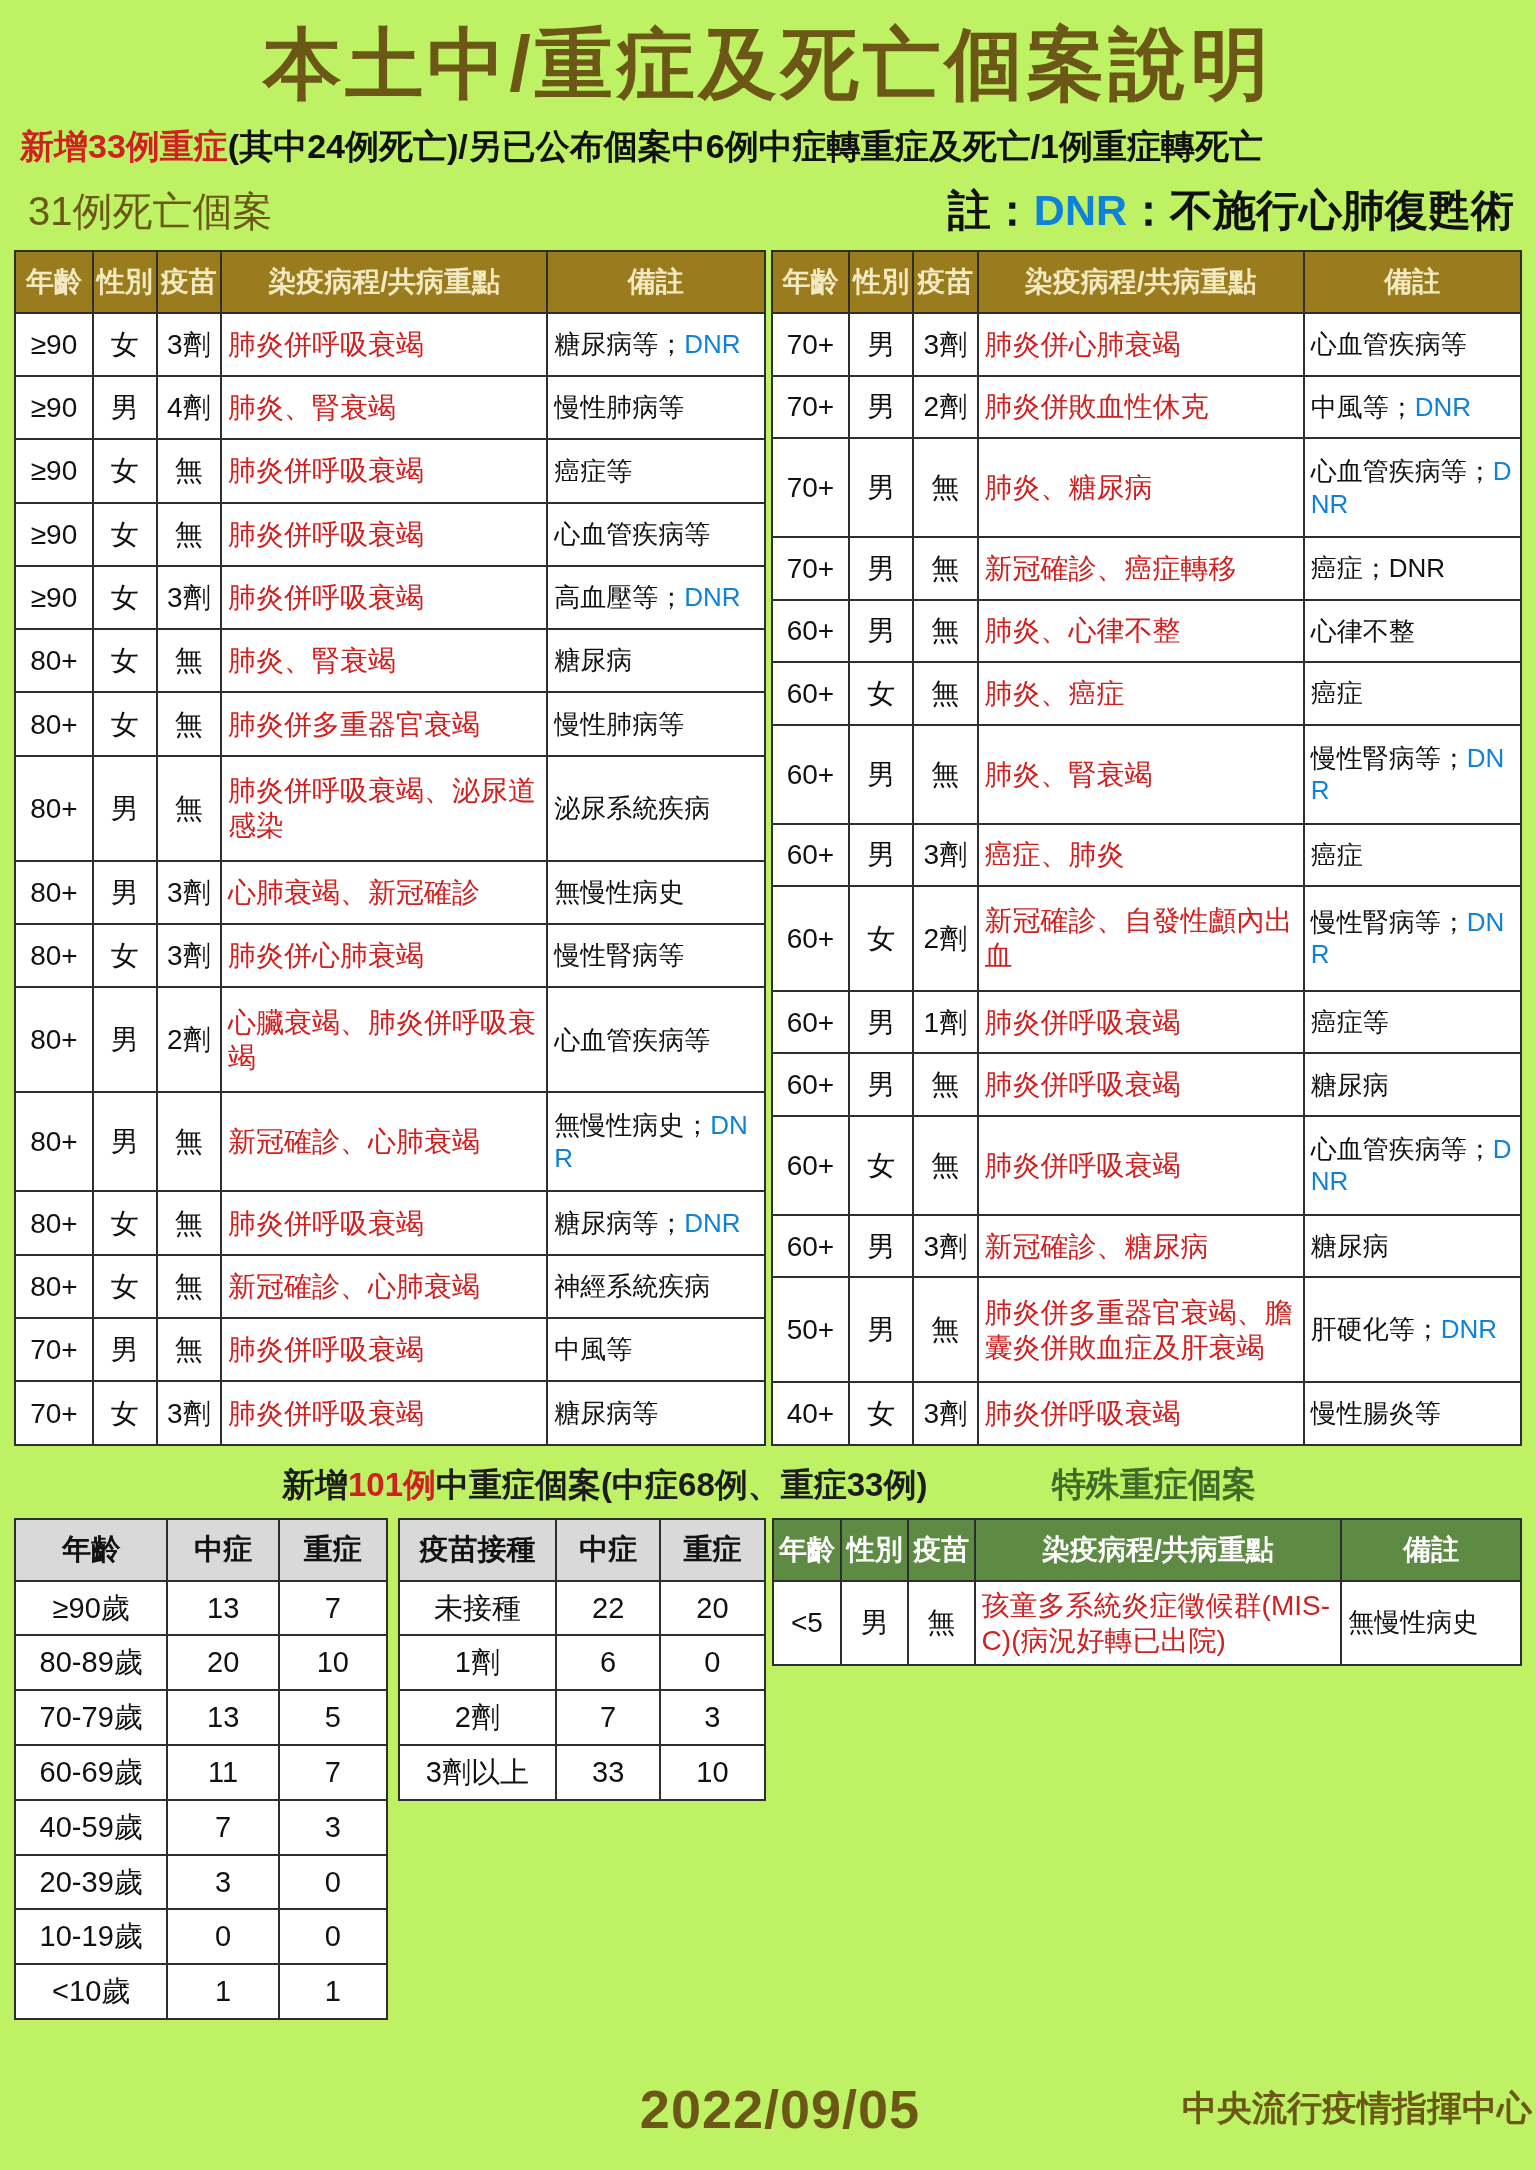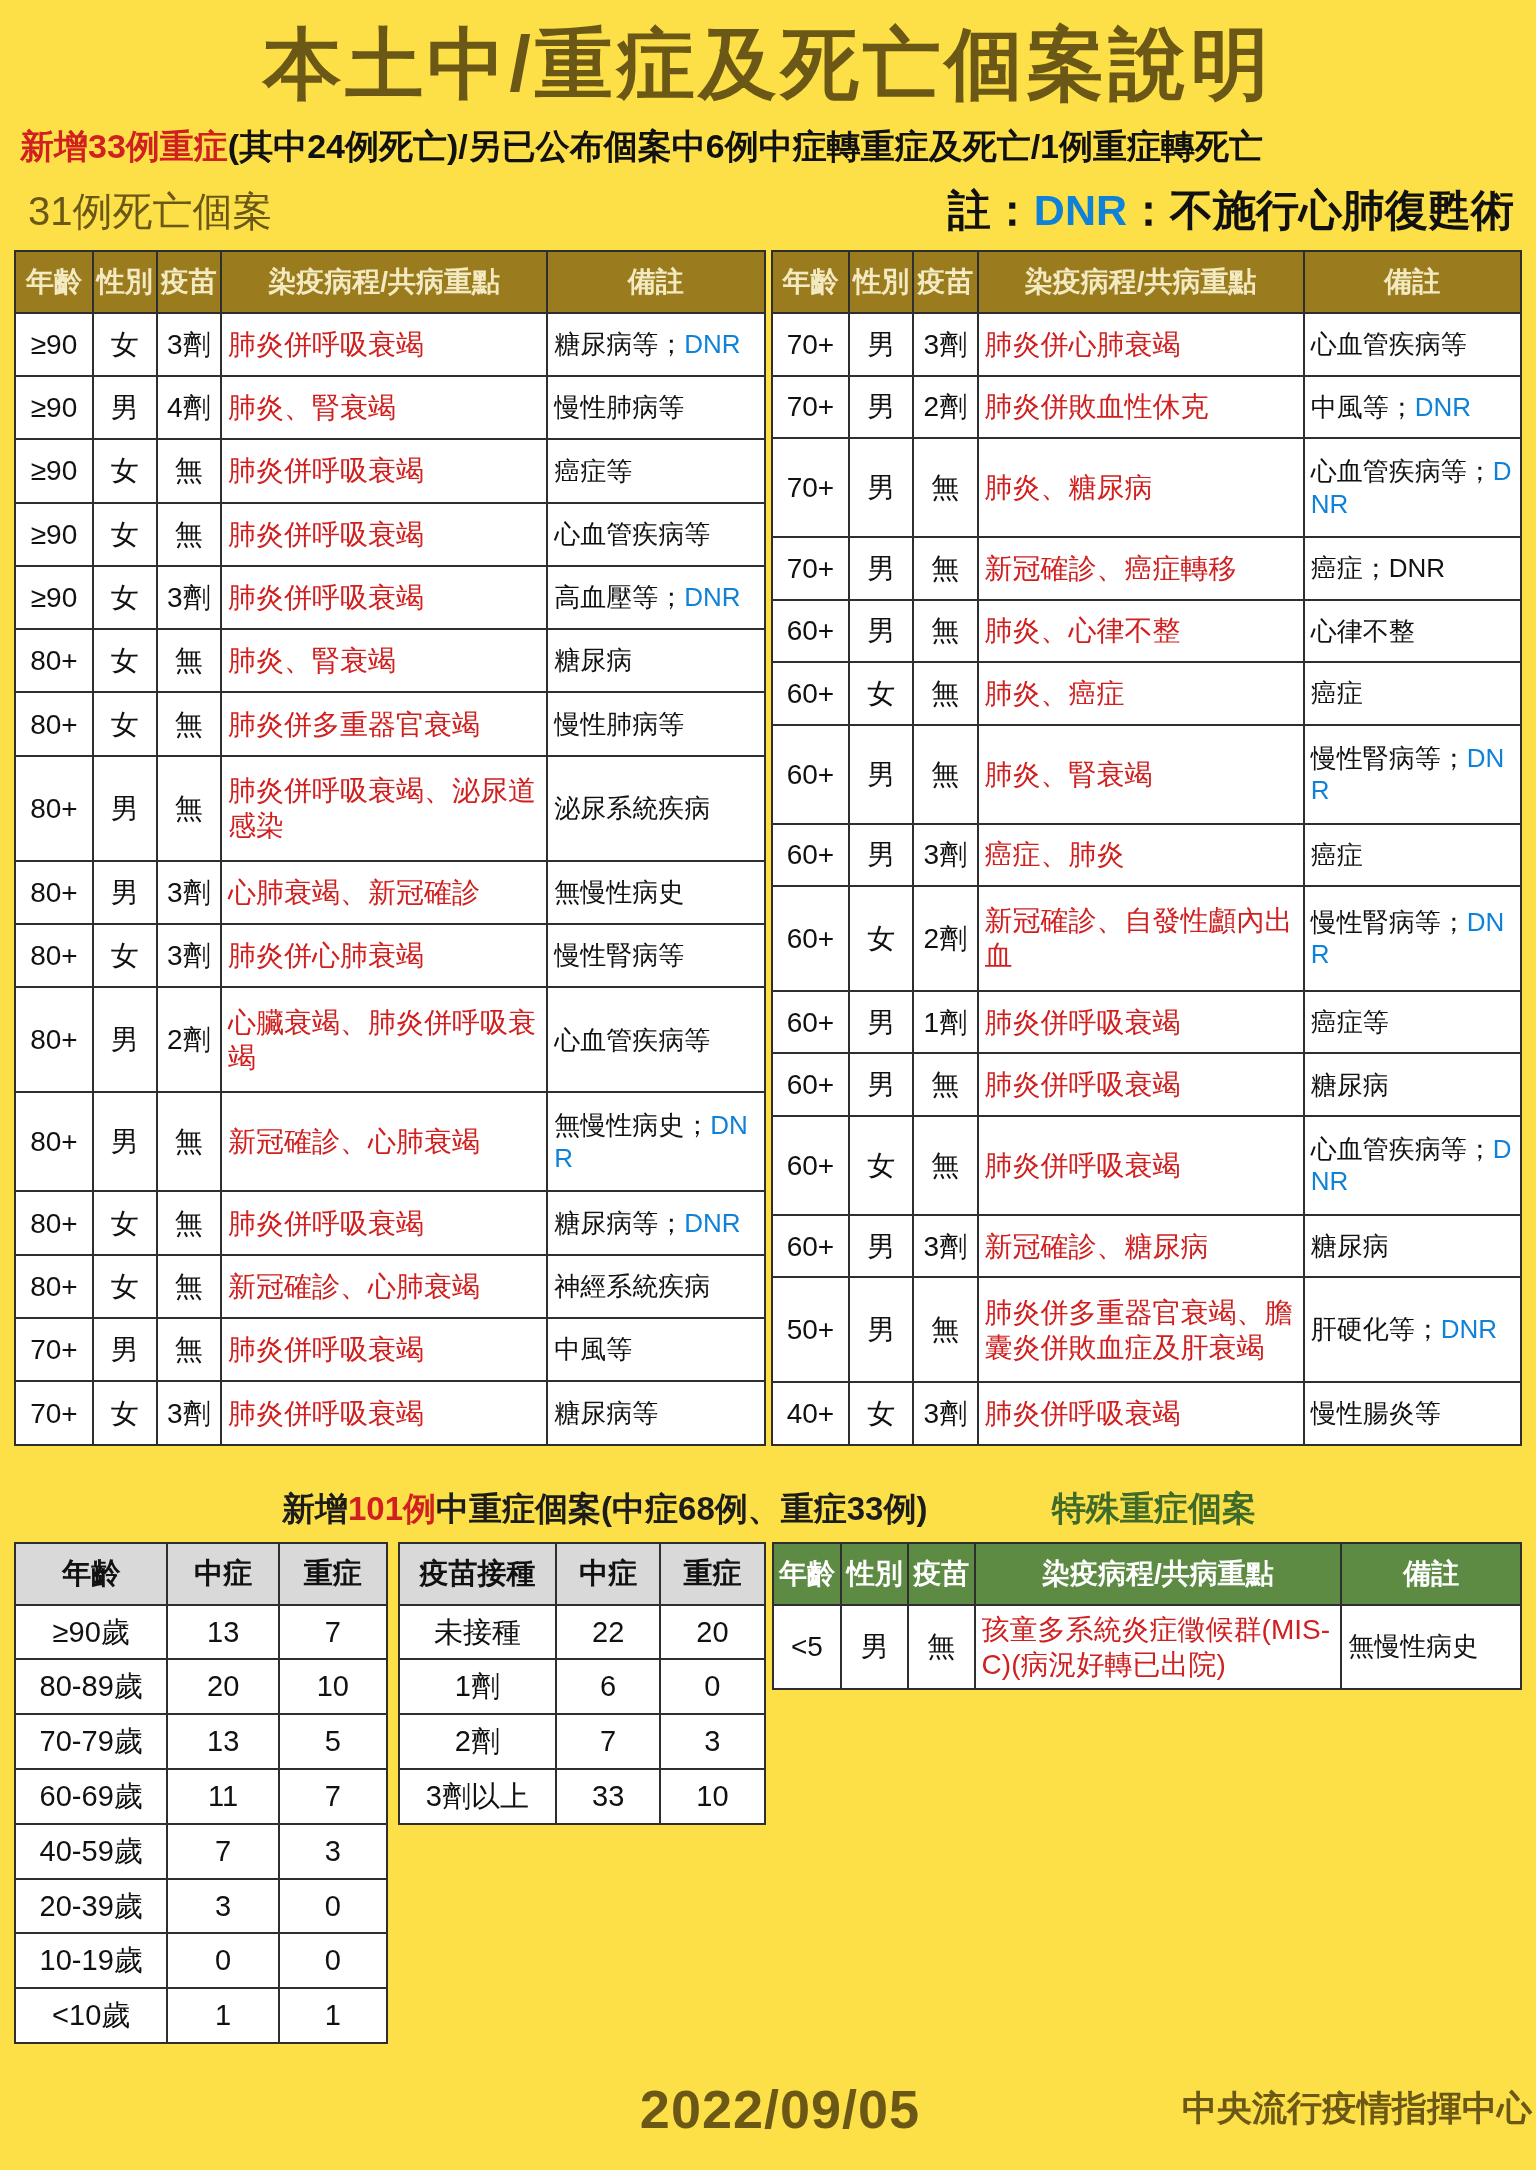--- a/index.html
+++ b/index.html
@@ -9,21 +9,21 @@
     --red:#d02020;
     --blue:#0f82d8;
     --green-dark:#3f6b2a;
     --green-header:#5e8b44;
     --gray-header:#d9d9d9;
     --line:#2e2e2e;
   }
   *{box-sizing:border-box;margin:0;padding:0;}
   html,body{background:#ffffff;}
   body{font-family:"Liberation Sans","DejaVu Sans",sans-serif;}
-  .page{position:relative;width:1536px;height:2170px;background:#fde047;overflow:hidden;padding:14px 14px 0 14px;}
+  .page{position:relative;width:1536px;height:2170px;background:#bef264;overflow:hidden;padding:14px 14px 0 14px;}
   .title{
     text-align:center;color:var(--olive-dark);
     font-size:78px;font-weight:900;letter-spacing:4px;
     margin:6px 0 14px 0;line-height:1.15;
   }
   .subtitle{
     font-size:34px;font-weight:800;color:#111;
     white-space:nowrap;margin:0 0 12px 6px;letter-spacing:0;
   }
   .red{color:var(--red);}
@@ -45,21 +45,21 @@
   .death-table td{
     border:2px solid var(--line);padding:8px 6px;vertical-align:middle;
     word-break:break-all;line-height:1.25;
   }
   .c-center{text-align:center;}
   .c-course{color:var(--red);text-align:left;padding-left:8px;}
   .c-remark{text-align:left;padding-left:7px;font-size:26px;}
   .c-remark .dnr{color:var(--blue);}
   .headline2{display:flex;align-items:baseline;margin:16px 0 10px 2px;justify-content:center;}
   .headline2-left{width:762px;font-size:33px;font-weight:800;color:#1c1c1c;white-space:nowrap;}
-  .headline2-special{font-size:34px;font-weight:800;color:var(--green-dark);margin-left:8px;margin-top:24px;}
+  .headline2-special{font-size:34px;font-weight:800;color:var(--green-dark);margin-left:8px;}
   .bottom-row{display:flex;align-items:flex-start;}
   .stat-table{font-size:29px;color:#111;}
   .stat-table th{
     background:var(--gray-header);color:#111;font-size:29px;font-weight:700;
     border:2px solid var(--line);padding:10px 2px;text-align:center;
   }
   .stat-table td{
     border:2px solid var(--line);padding:9px 2px;text-align:center;line-height:1.2;
   }
   #age-table{width:377px;}

